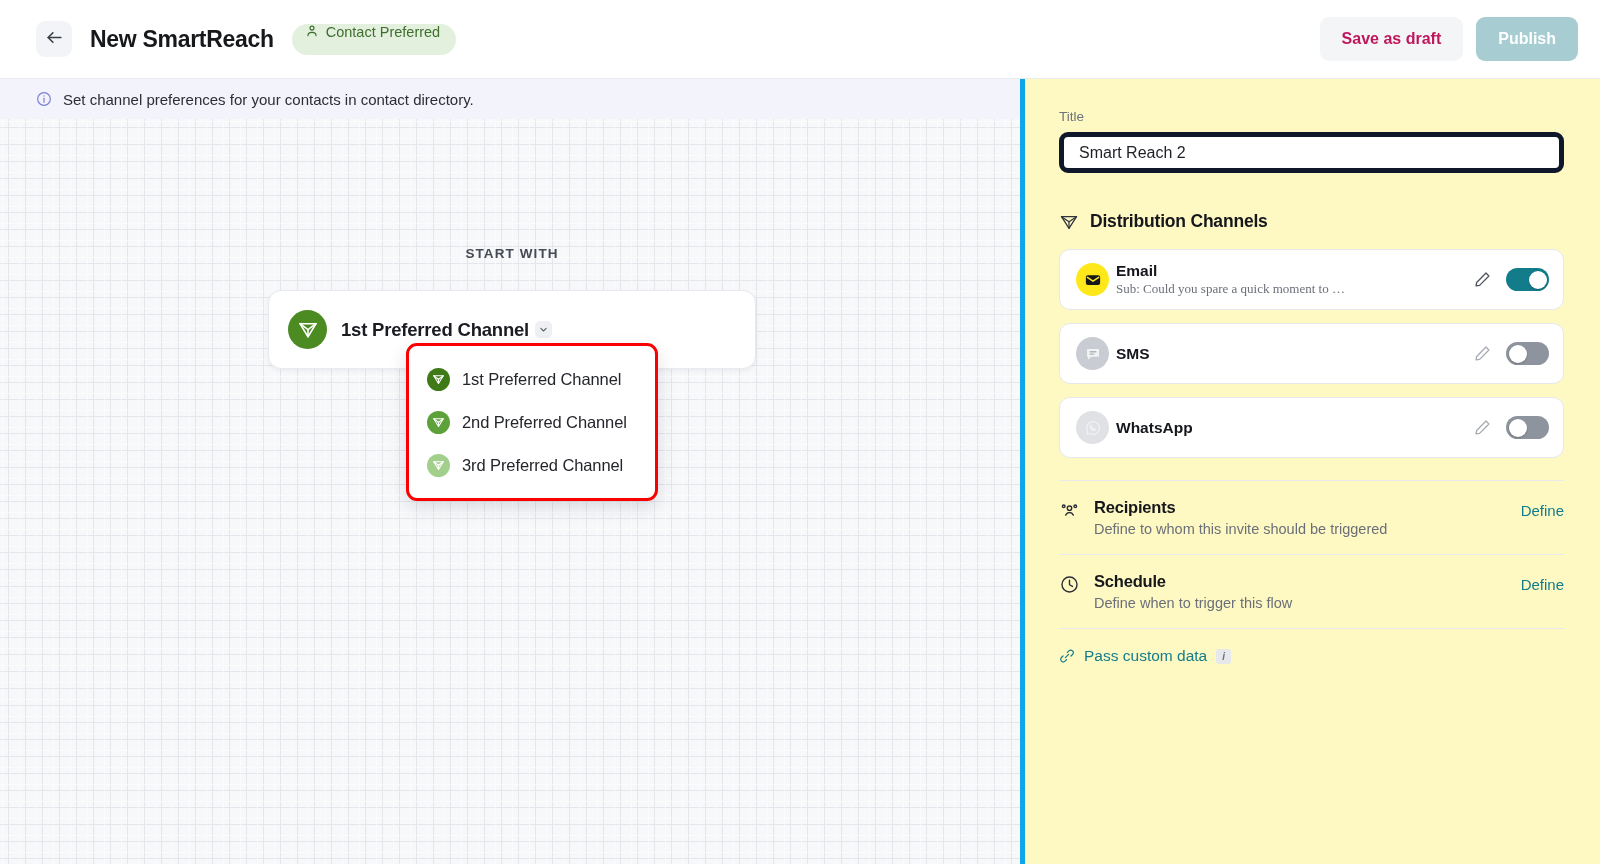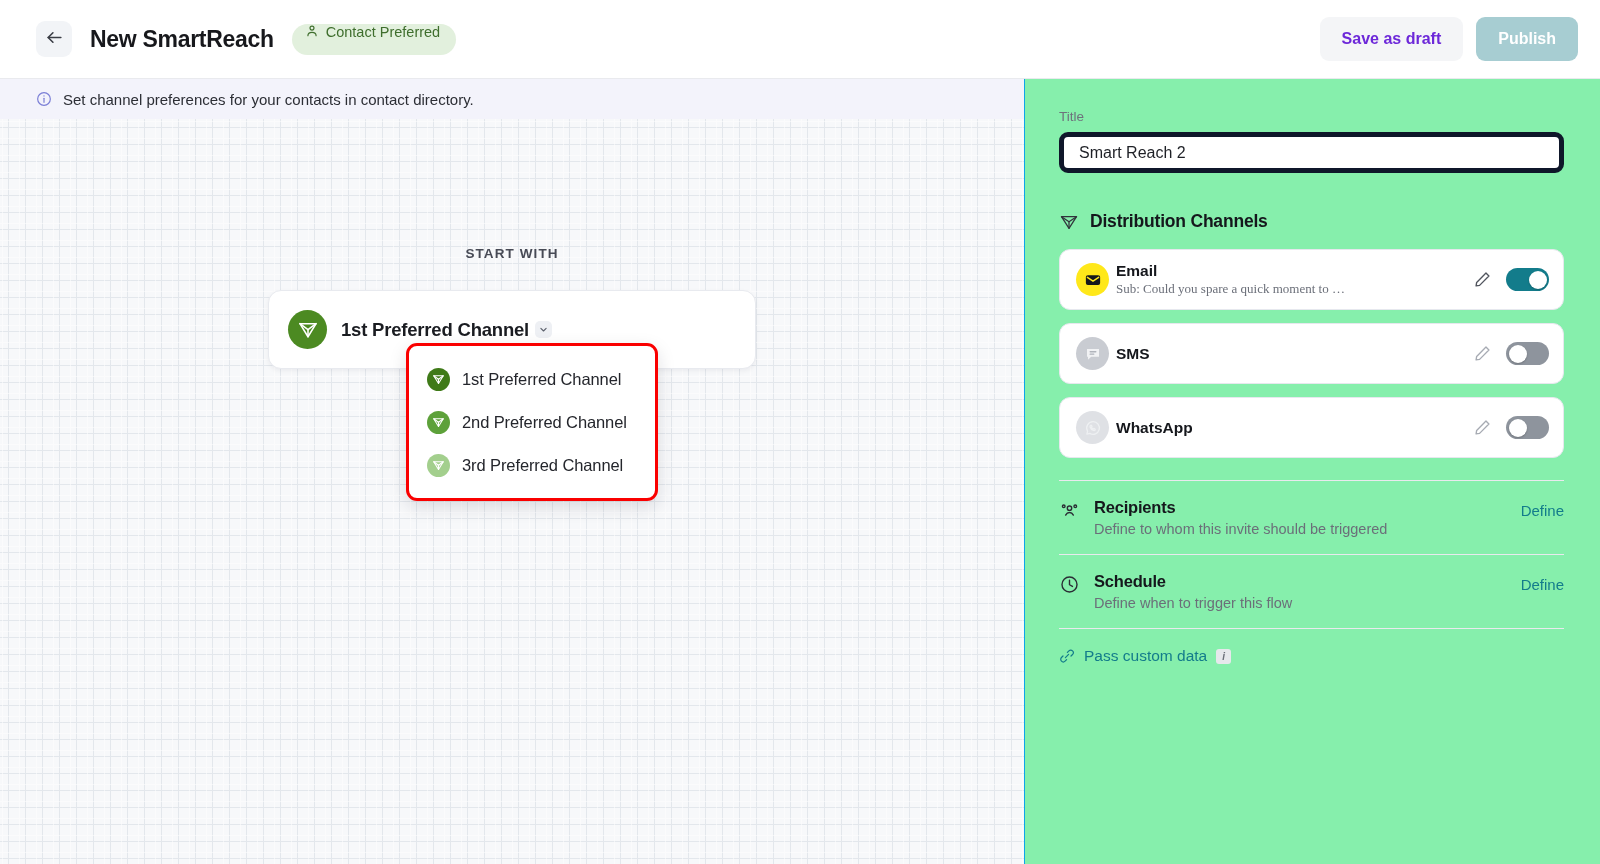--- a/index.html
+++ b/index.html
@@ -42,31 +42,31 @@
   }
   .badge-contact svg { width: 14px; height: 14px; flex: 0 0 auto; }
   .topbar-spacer { flex: 1 1 auto; }
   .btn {
     border: none; border-radius: 9px; cursor: pointer;
     font-family: "Liberation Sans", sans-serif;
     font-size: 16px; font-weight: 700;
     height: 44px; padding: 0 22px;
     white-space: nowrap;
   }
-  .btn-draft { background: #f4f5f7; color: #6d28d9; }
+  .btn-draft { background: #f4f5f7; color: #be185d; }
   .btn-publish { background: #a7cdd2; color: #ffffff; margin-left: 13px; }
 
   
   .body { flex: 1 1 auto; display: flex; min-height: 0; }
 
   
   .canvas-col {
     width: 1025px; min-width: 1025px;
     display: flex; flex-direction: column;
-    border-right: 1px solid #0ea5e9;
+    border-right: 5px solid #0ea5e9;
     background: #ffffff;
   }
   .info-strip {
     height: 40px; min-height: 40px;
     background: #f3f3fb;
     display: flex; align-items: center;
     padding-left: 36px; gap: 11px;
   }
   .info-strip .ic { width: 16px; height: 16px; flex: 0 0 auto; }
   .info-strip .txt { font-size: 15px; color: #2c2e35; }
@@ -148,21 +148,21 @@
   .dd-dot {
     width: 23px; height: 23px; border-radius: 50%;
     display: flex; align-items: center; justify-content: center;
     flex: 0 0 auto;
   }
   .dd-dot svg { width: 13px; height: 13px; }
   .dd-label { font-size: 16.5px; color: #24262c; letter-spacing: -0.1px; }
 
   
   .side {
-    flex: 1 1 auto; background: #86efac;
+    flex: 1 1 auto; background: #fef9c3;
     padding: 30px 36px 0 34px;
     overflow: hidden;
   }
   .field-label { font-size: 13.5px; color: #6e727c; margin-bottom: 8px; }
   .title-input {
     width: 100%; height: 41px;
     border: 5px solid #0f172a; border-radius: 9px;
     padding: 0 15px;
     font-family: "Liberation Sans", sans-serif;
     font-size: 16px; color: #1e2026;

